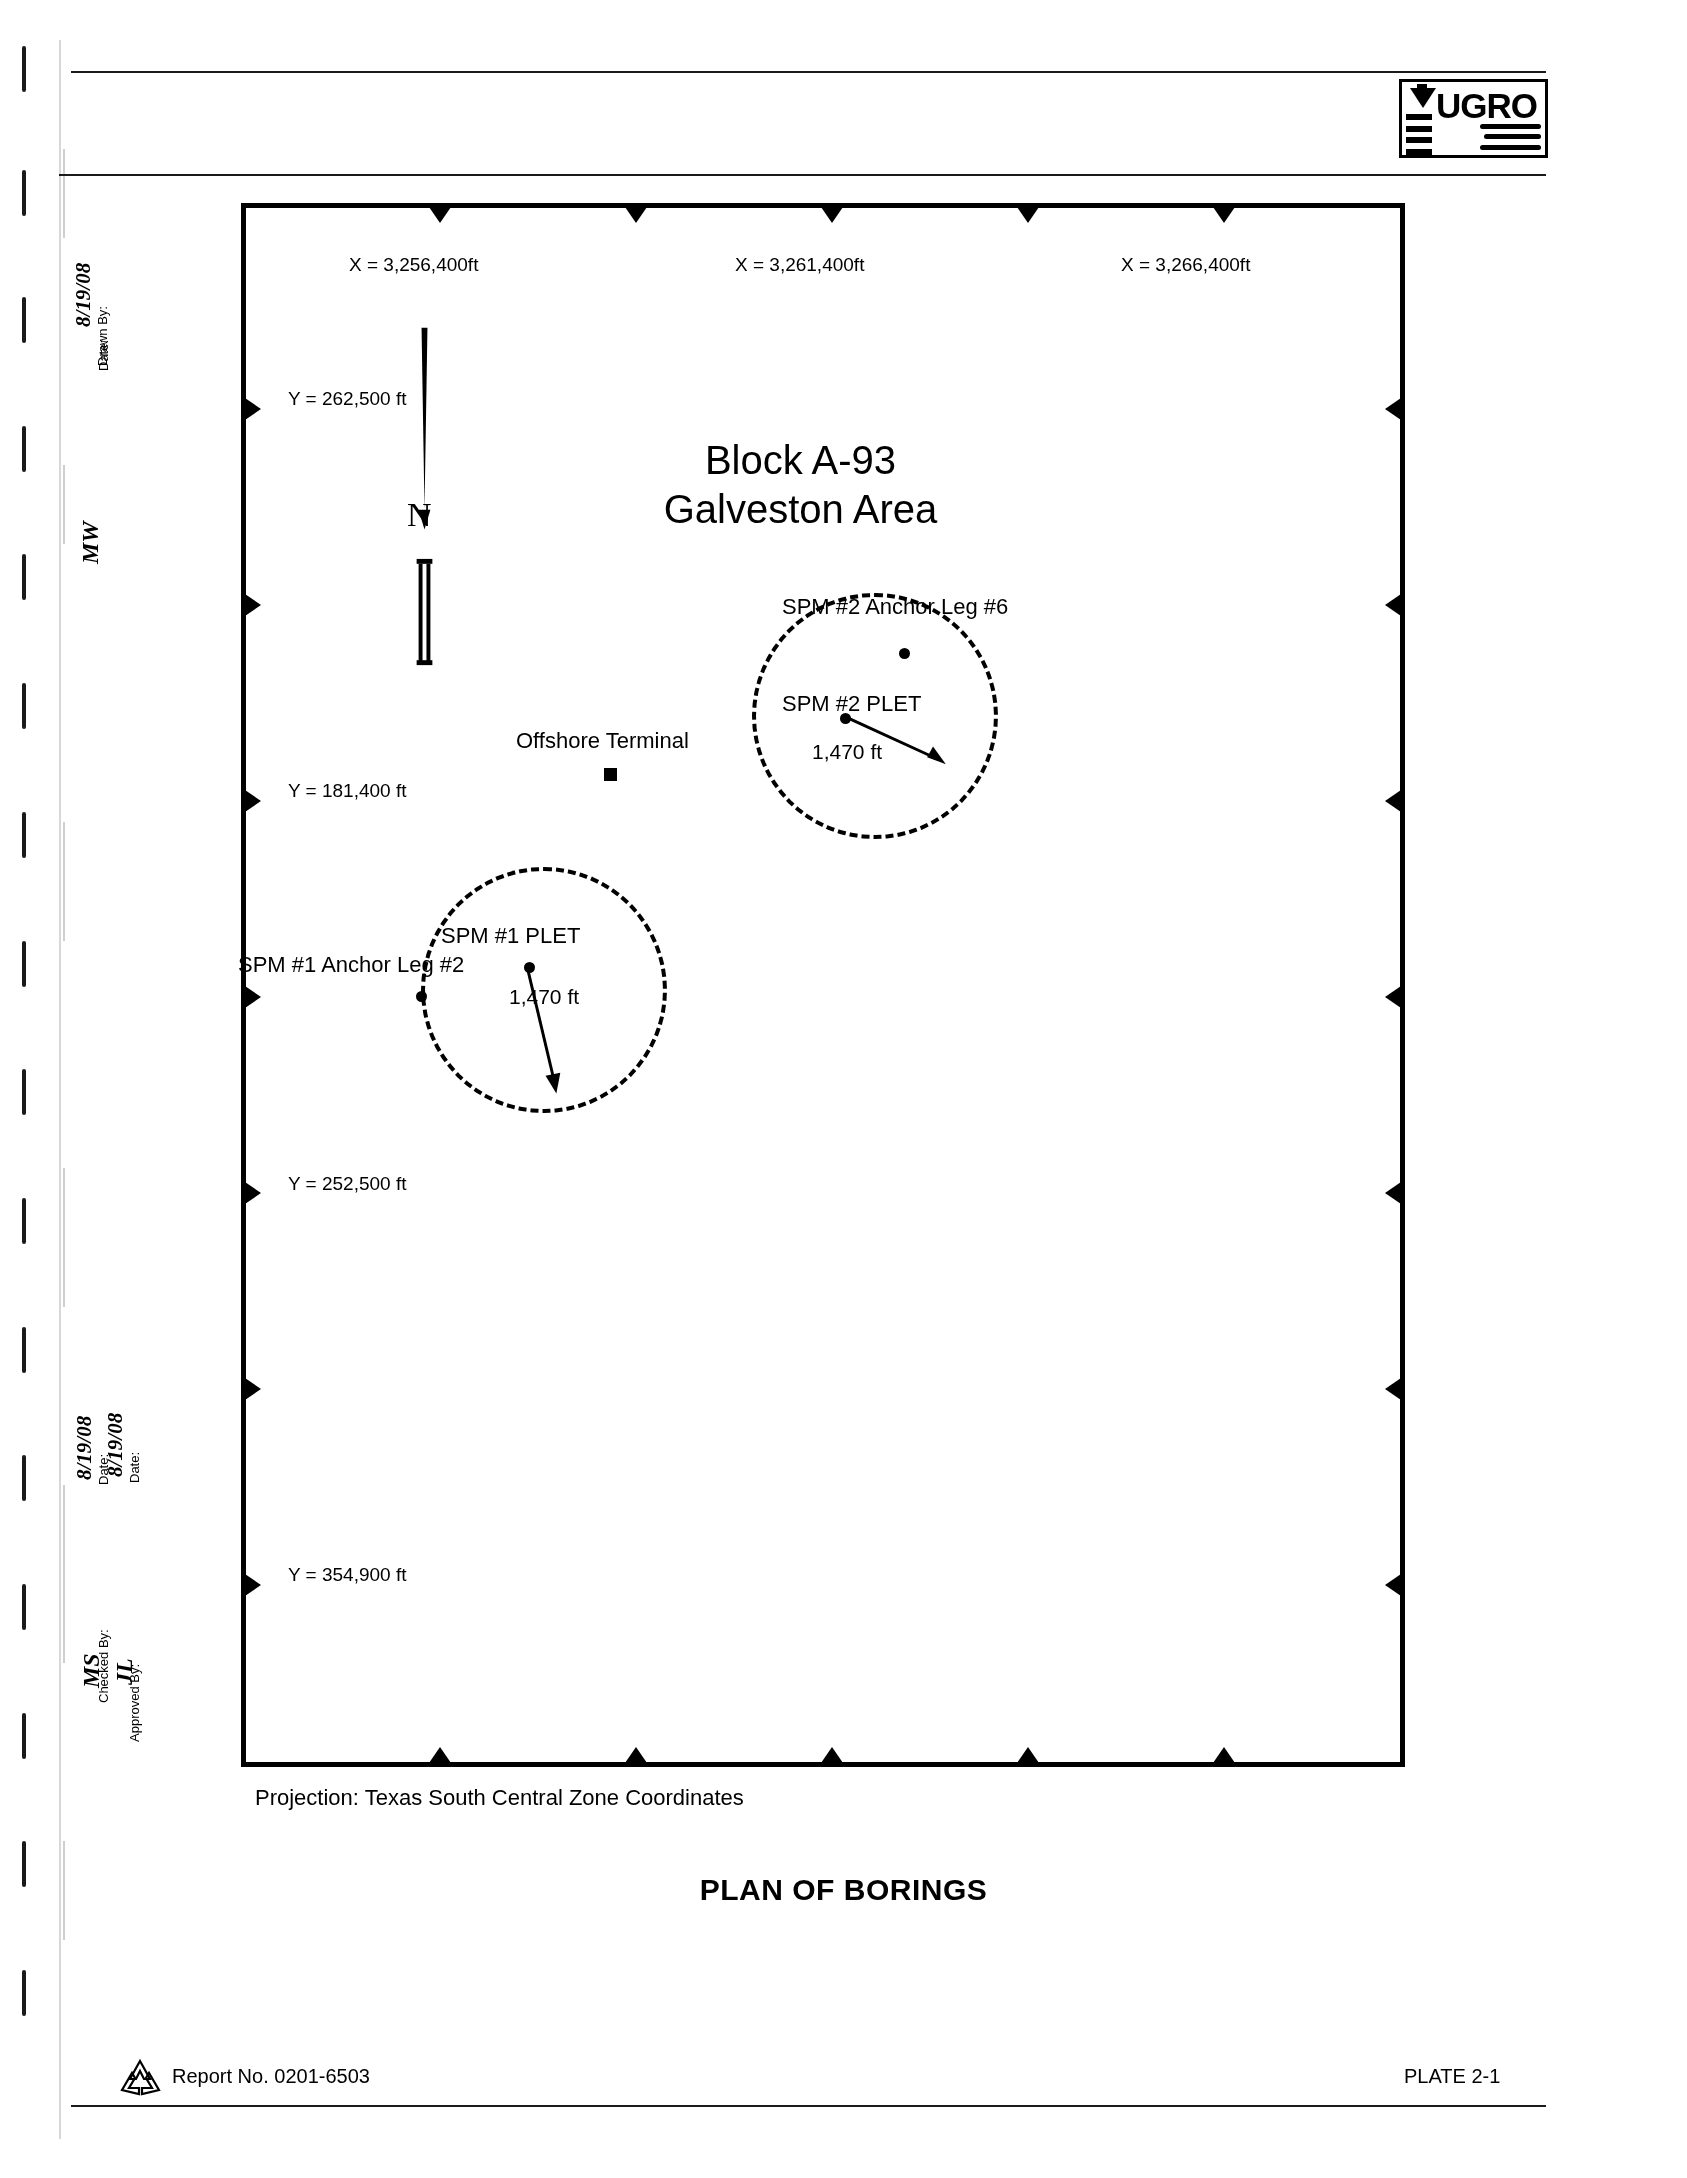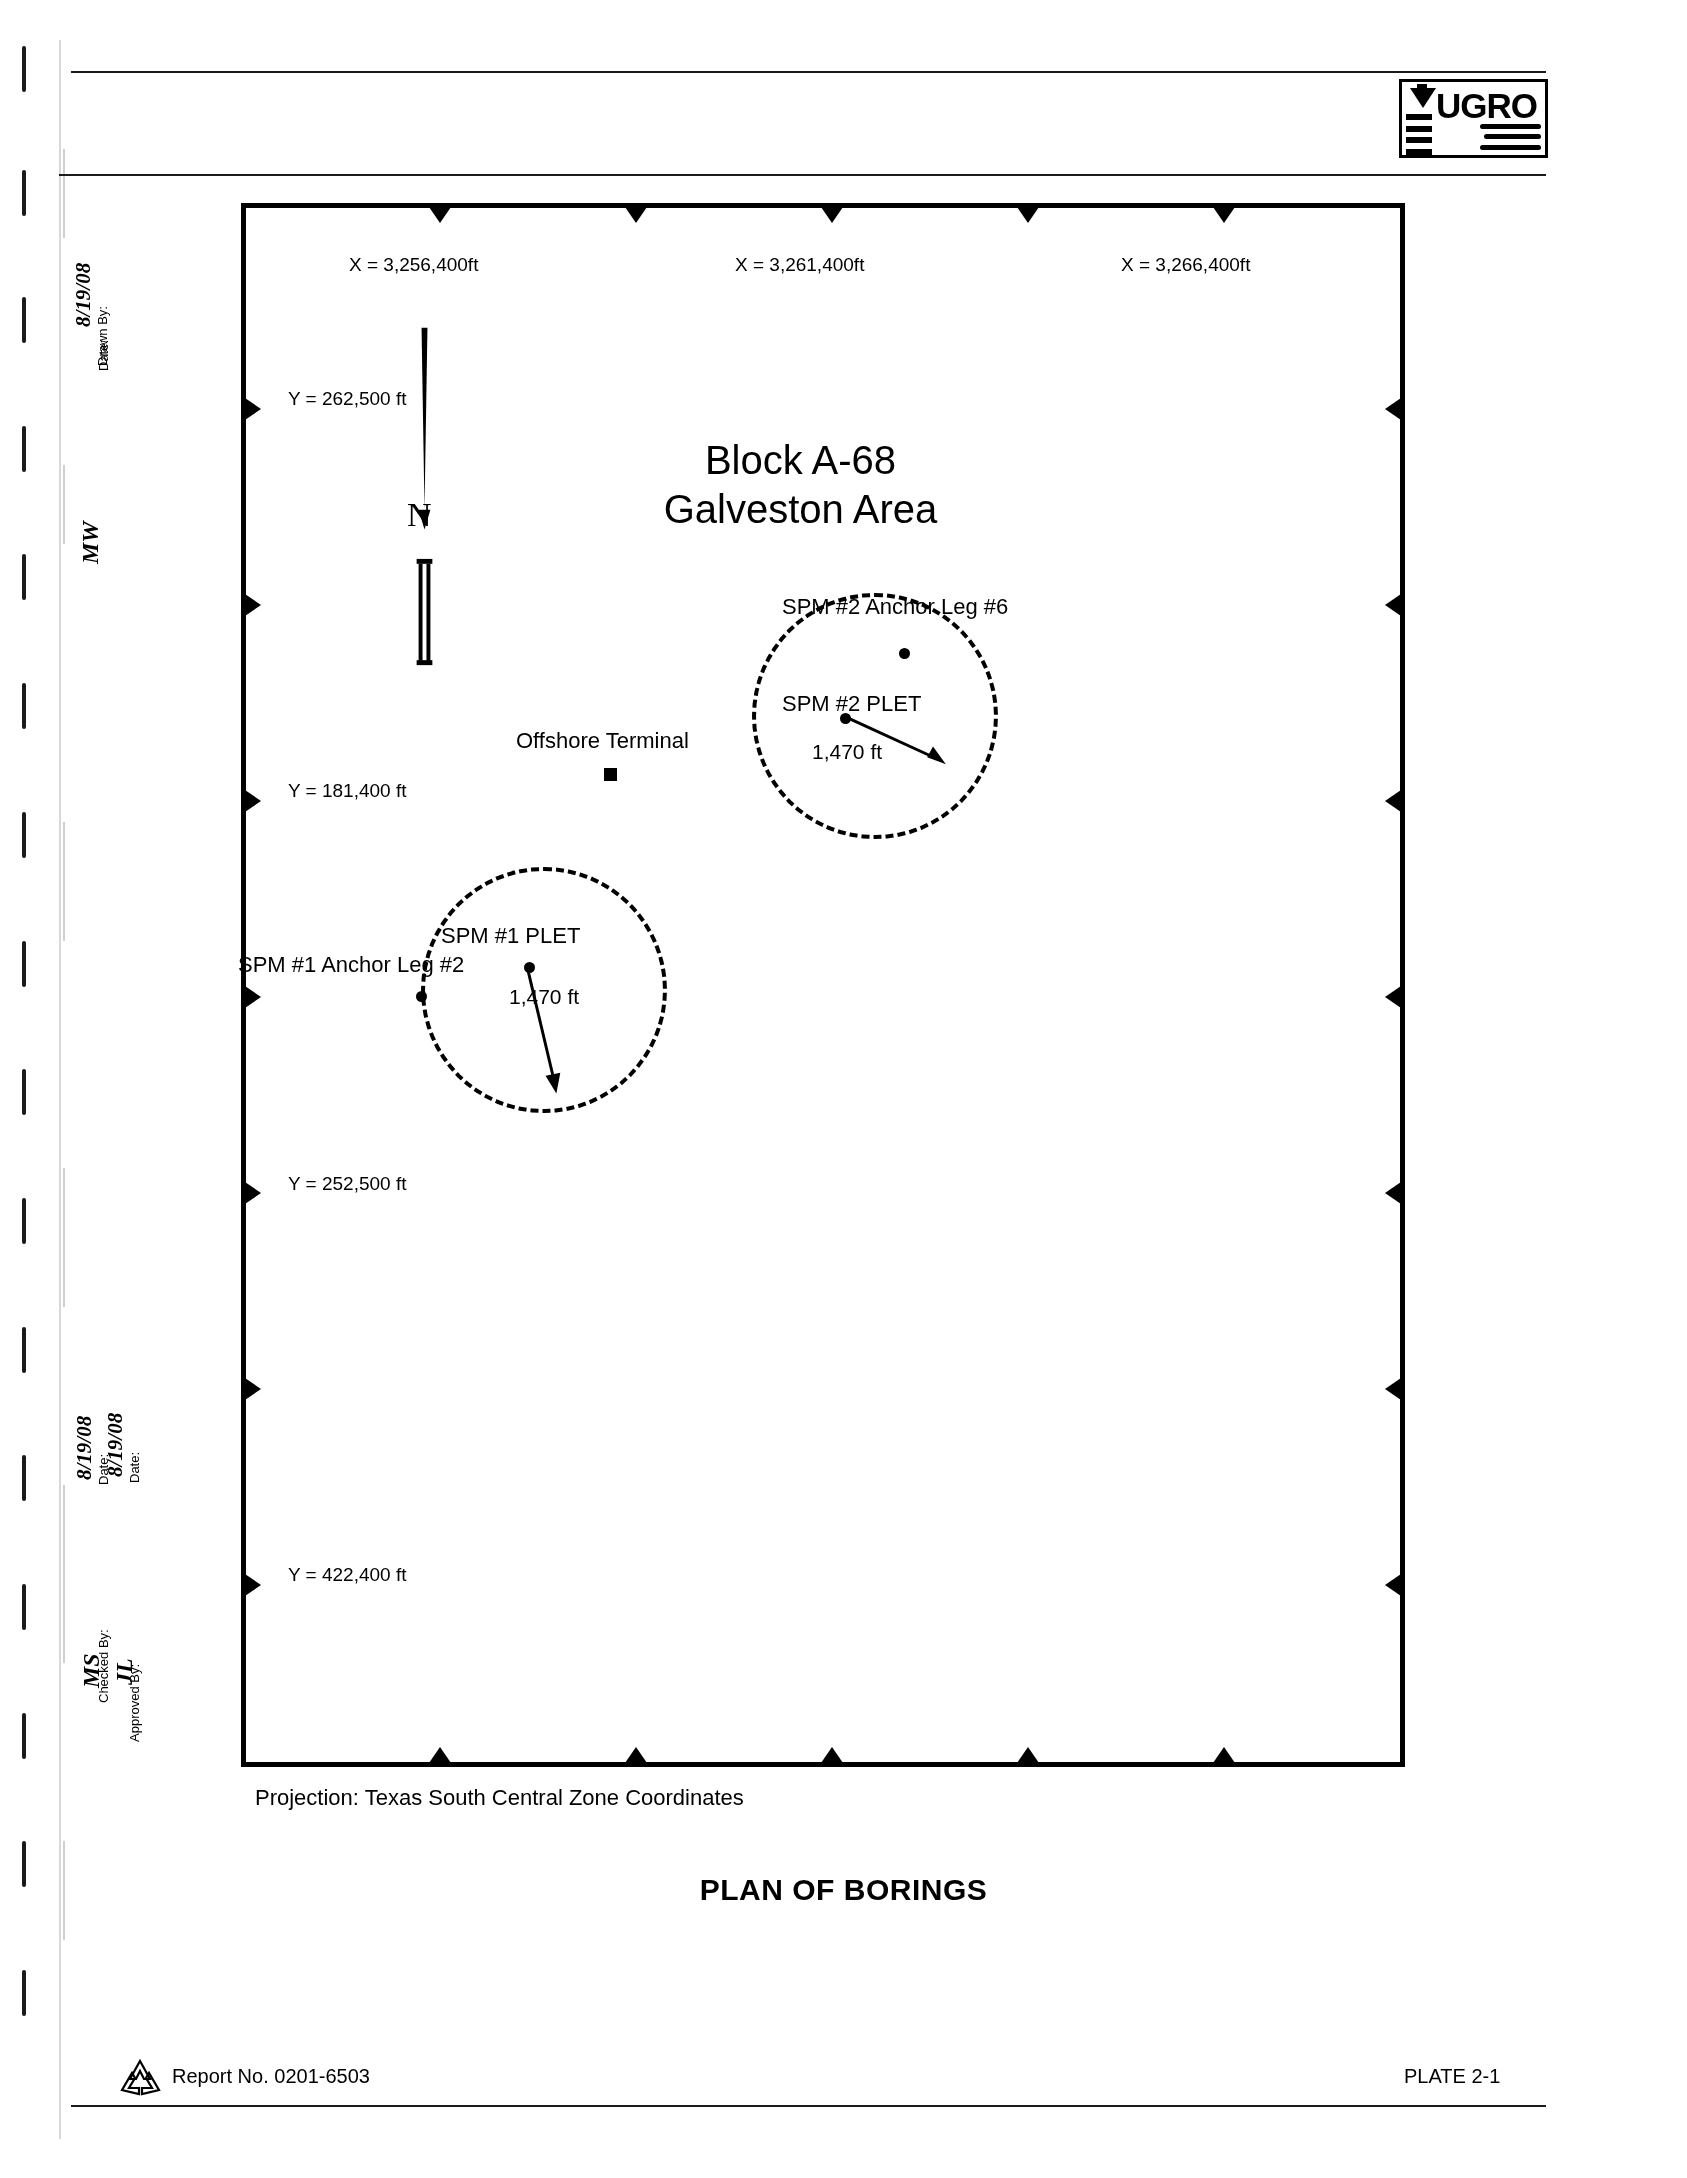--- a/index.html
+++ b/index.html
@@ -366,23 +366,23 @@
     <div class="tick tick-left" style="right:-1px; top:1170px;"></div>
     <div class="tick tick-left" style="right:-1px; top:1366px;"></div>
 
     <div class="xlabel" style="left:103px; top:46px;">X = 3,256,400ft</div>
     <div class="xlabel" style="left:489px; top:46px;">X = 3,261,400ft</div>
     <div class="xlabel" style="left:875px; top:46px;">X = 3,266,400ft</div>
 
     <div class="ylabel" style="left:42px; top:180px;">Y = 262,500 ft</div>
     <div class="ylabel" style="left:42px; top:572px;">Y = 181,400 ft</div>
     <div class="ylabel" style="left:42px; top:965px;">Y = 252,500 ft</div>
-    <div class="ylabel" style="left:42px; top:1356px;">Y = 422,400 ft</div>
-
-    <div class="block-title" style="top:228px; left:129px; width:851px;">Block A-68</div>
+    <div class="ylabel" style="left:42px; top:1356px;">Y = 354,900 ft</div>
+
+    <div class="block-title" style="top:228px; left:129px; width:851px;">Block A-93</div>
     <div class="block-title" style="top:277px; left:129px; width:851px;">Galveston Area</div>
 
     <svg style="position:absolute; left:149px; top:89px;" width="59" height="396" viewBox="0 0 60 400">
       <polygon points="24,215 30,235 36,215" fill="#000"></polygon>
       <path d="M30 215 L33 30 L27 30 Z" fill="#000"></path>
       <rect x="24" y="270" width="4" height="100" fill="#000"></rect>
       <rect x="32" y="270" width="4" height="100" fill="#000"></rect>
       <rect x="22" y="265" width="16" height="5" fill="#000"></rect>
       <rect x="22" y="368" width="16" height="5" fill="#000"></rect>
     </svg>

